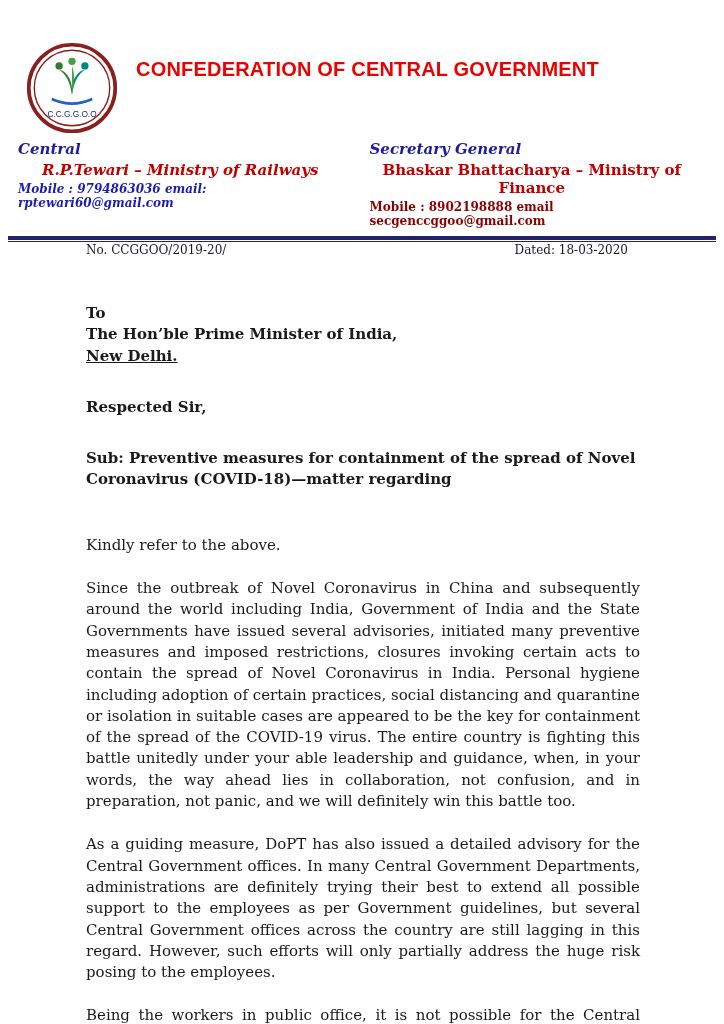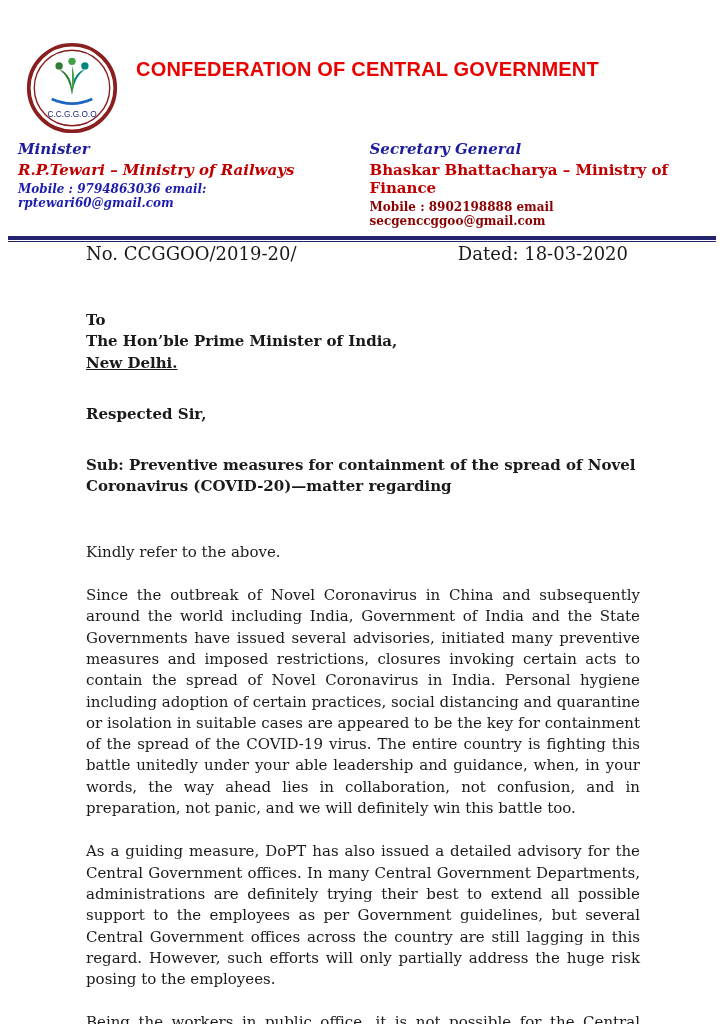--- a/index.html
+++ b/index.html
@@ -58,20 +58,21 @@
     font-size: 15px;
     margin-bottom: 3px;
   }
   .contact-name {
     font-family: "DejaVu Serif", serif;
     font-style: italic;
     font-weight: bold;
     color: #c00000;
     font-size: 15px;
     margin-bottom: 3px;
+    text-align: center;
   }
   .contact-block.right .contact-name { font-style: normal; }
   .contact-line {
     font-family: "DejaVu Serif", serif;
     font-style: italic;
     font-weight: bold;
     color: #1c1cb0;
     font-size: 12px;
   }
   .contact-block.right .contact-line {
@@ -82,21 +83,21 @@
   .divider {
     margin: 8px 8px 0 8px;
     border-top: 4px solid #22226e;
     border-bottom: 1px solid #22226e;
     height: 1px;
   }
   .ref-row {
     display: flex;
     justify-content: space-between;
     padding: 1px 96px 0 86px;
-    font-size: 18px;
+    font-size: 12px;
   }
   
   .letter-body {
     padding: 0 84px 0 86px;
     font-size: 15px;
     line-height: 1.42;
   }
   .addr {
     margin-top: 46px;
     font-weight: bold;
@@ -140,21 +141,21 @@
         <text x="50" y="82" text-anchor="middle" font-size="9" font-family="Liberation Sans, sans-serif" fill="#1a237e">C.C.G.G.O.O</text>
       </svg>
     </div>
     <div class="org-title">
       <div>CONFEDERATION OF CENTRAL GOVERNMENT</div>
     </div>
   </div>
 
   <div class="contacts">
     <div class="contact-block left">
-      <div class="contact-role">Minister</div>
+      <div class="contact-role">Central</div>
       <div class="contact-name">R.P.Tewari – Ministry of Railways</div>
       <div class="contact-line">Mobile : 9794863036    email: rptewari60@gmail.com</div>
     </div>
     <div class="contact-block right">
       <div class="contact-role">Secretary General</div>
       <div class="contact-name">Bhaskar Bhattacharya – Ministry of Finance</div>
       <div class="contact-line">Mobile : 8902198888   email secgenccggoo@gmail.com</div>
     </div>
   </div>
 
@@ -168,21 +169,21 @@
   <div class="letter-body">
 
     <div class="addr">
       <div>To</div>
       <div>The Hon’ble Prime Minister of India,</div>
       <div class="city">New Delhi.</div>
     </div>
 
     <div class="salutation">Respected Sir,</div>
 
-    <div class="subject">Sub: Preventive measures for containment of the spread of Novel Coronavirus (COVID-20)—matter regarding</div>
+    <div class="subject">Sub: Preventive measures for containment of the spread of Novel Coronavirus (COVID-18)—matter regarding</div>
 
     <div class="opening">Kindly refer to the above.</div>
 
     <p class="para">Since the outbreak of Novel Coronavirus in China and subsequently around the world including India, Government of India and the State Governments have issued several advisories, initiated many preventive measures and imposed restrictions, closures invoking certain acts to contain the spread of Novel Coronavirus in India. Personal hygiene including adoption of certain practices, social distancing and quarantine or isolation in suitable cases are appeared to be the key for containment of the spread of the COVID-19 virus. The entire country is fighting this battle unitedly under your able leadership and guidance, when, in your words, the way ahead lies in collaboration, not confusion, and in preparation, not panic, and we will definitely win this battle too.</p>
     <p class="para">As a guiding measure, DoPT has also issued a detailed advisory for the Central Government offices. In many Central Government Departments, administrations are definitely trying their best to extend all possible support to the employees as per Government guidelines, but several Central Government offices across the country are still lagging in this regard. However, such efforts will only partially address the huge risk posing to the employees.</p>
     <p class="para">Being the workers in public office, it is not possible for the Central Government employees to maintain social distancing while in office. Most importantly, more than 98% of the employees have to commute to office using public transport at a time when the Government advisories are suggesting to avoid public transport as far as possible. Despite certain measures being taken in office, our employees thus remain vulnerable to infection due to commuting in public transport to attend office and other unavoidable interaction in office.</p>
 
   </div>
 </div>
 

